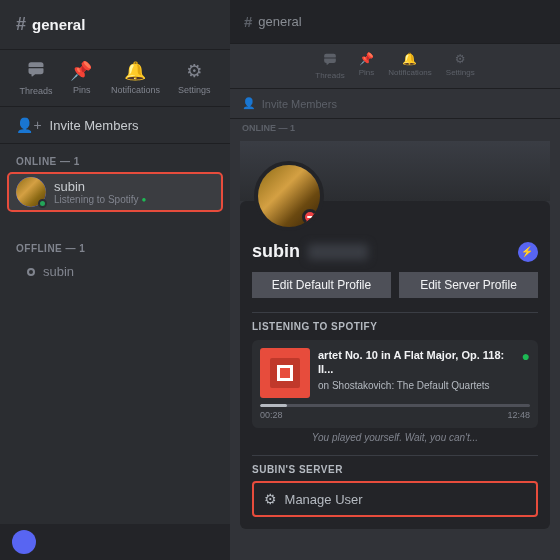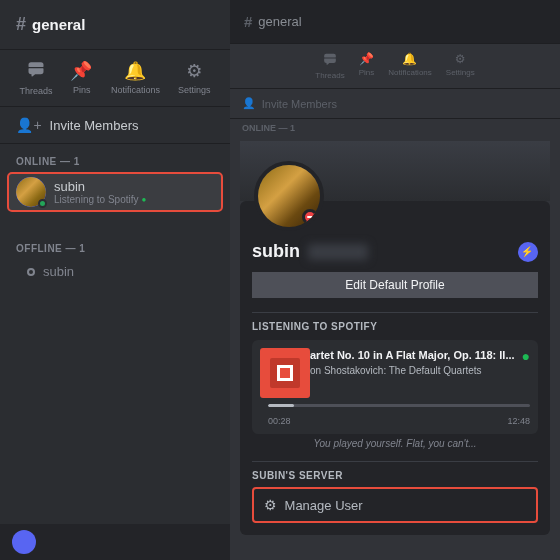--- a/index.html
+++ b/index.html
@@ -427,20 +427,21 @@
       background: #2b2d31;
       border-radius: 6px;
       padding: 8px;
       display: flex;
       flex-direction: column;
       gap: 6px;
     }
 
     .spotify-top {
       display: flex;
+      gap: 8px;
       align-items: flex-start;
     }
 
     .spotify-album {
       width: 50px;
       height: 50px;
       background: #e74c3c;
       border-radius: 3px;
       flex-shrink: 0;
       display: flex;
@@ -486,22 +487,21 @@
 
     .spotify-logo {
       color: #1db954;
       font-size: 14px;
       flex-shrink: 0;
     }
 
     .spotify-progress {
       display: flex;
       flex-direction: column;
-      gap: 9px;
-      margin-left: 8px;
+      gap: 3px;
     }
 
     .progress-bar-wrap {
       width: 100%;
       height: 3px;
       background: #4e5058;
       border-radius: 2px;
       overflow: hidden;
     }
 
@@ -688,20 +688,21 @@
       <div class="profile-name-row">
         <span class="profile-username">subin</span>
         <div class="blurred-discriminator"></div>
         <div class="nitro-badge">
           <span class="nitro-inner">⚡</span>
         </div>
       </div>
 
       <div class="profile-buttons">
         <button class="profile-btn">Edit Default Profile</button>
+        <button class="profile-btn">Edit Server Profile</button>
       </div>
 
       <div class="divider"></div>
 
       <div class="spotify-section-label">LISTENING TO SPOTIFY</div>
 
       <div class="spotify-card">
         <div class="spotify-top">
           <div class="spotify-album">
             <div class="album-inner">
@@ -719,21 +720,21 @@
           <div class="progress-bar-wrap">
             <div class="progress-bar-fill" id="progress-fill" style="width: 10%;"></div>
           </div>
           <div class="progress-times">
             <span class="progress-time">00:28</span>
             <span class="progress-time">12:48</span>
           </div>
         </div>
       </div>
 
-      <div class="playing-status-text">You played yourself. Flat, you can't...</div>
+      <div class="playing-status-text">You played yourself. Wait, you can't...</div>
 
       <div class="divider"></div>
 
       <div class="server-section-label">SUBIN'S SERVER</div>
 
       <button class="manage-user-btn">
         <span class="manage-gear-icon">⚙</span>
         <span class="manage-text">Manage User</span>
       </button>
     </div>

